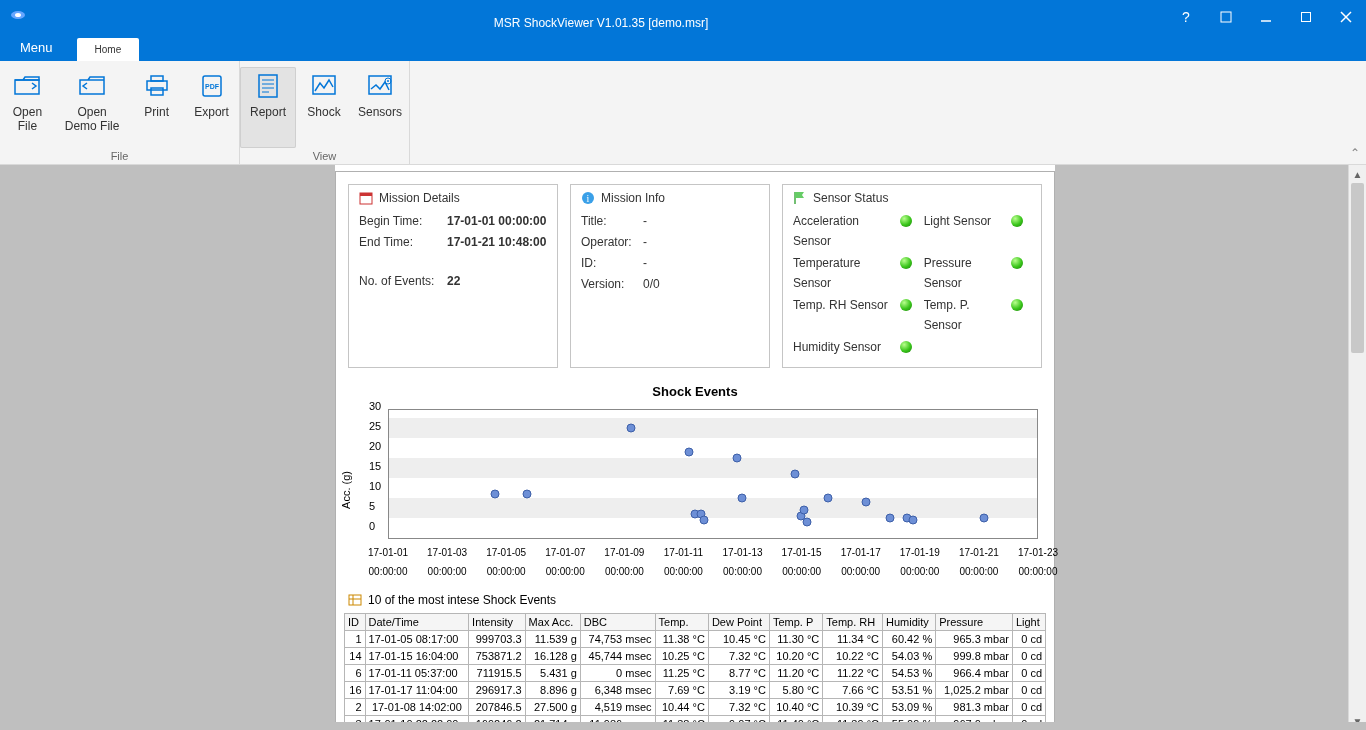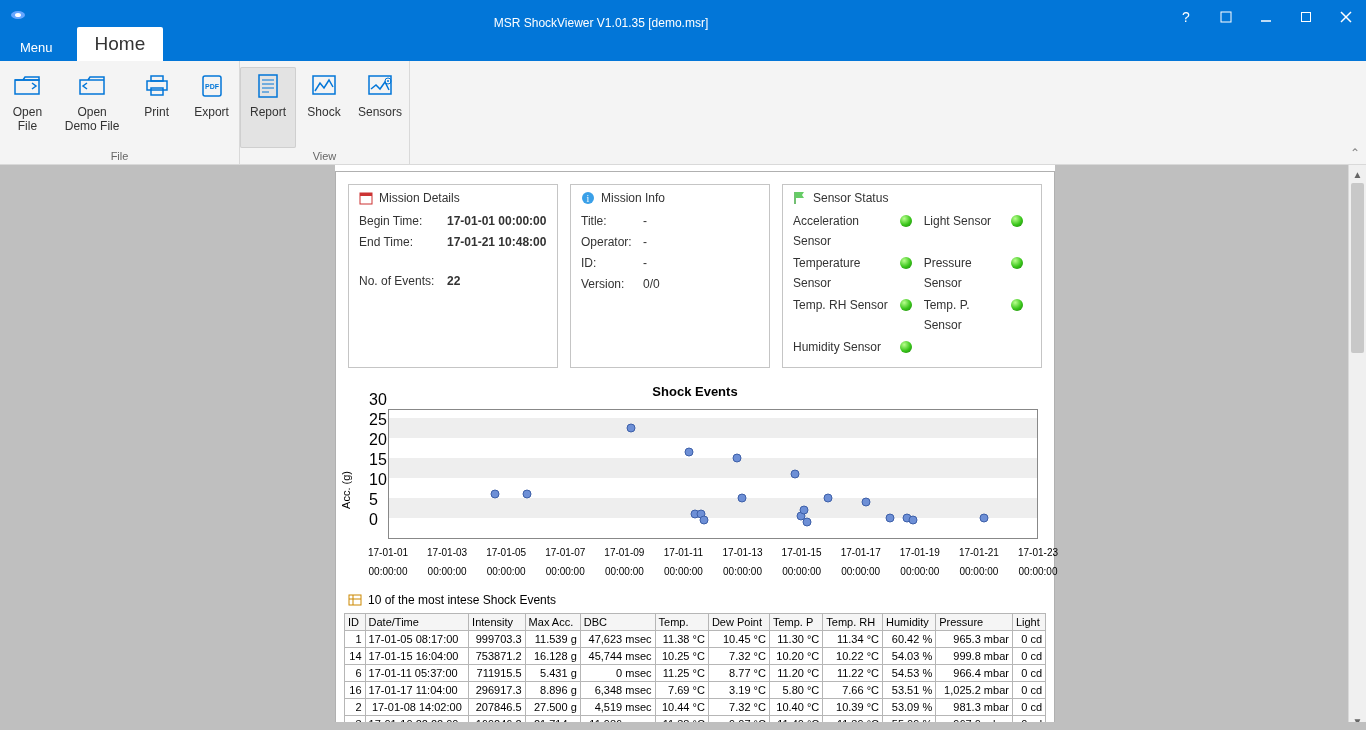--- a/index.html
+++ b/index.html
@@ -10,21 +10,21 @@
   .titlebar { height: 33px; background:#0276d8; display:flex; align-items:center; color:#fff; font-size:12px; }
   .titlebar .app-icon { width:36px; text-align:center; font-size:14px; }
   .titlebar .title { flex:1; text-align:center;margin-top:12px; }
   .titlebar .win-btns { display:flex; height:33px; }
   .titlebar .win-btn { width:40px; display:flex; align-items:center; justify-content:center; font-size:14px; cursor:pointer; }
   .titlebar .win-btn svg { fill:#fff; stroke:#fff; }
 
   
   .tabbar { height:28px; background:#0276d8; display:flex; align-items:flex-end; }
   .tabbar .menu-label { color:#fff; padding:0 20px 6px; font-size:13px; cursor:pointer;}
-  .tabbar .tab { background:#fff; color:#333; padding:6px 18px; font-size:19px; border-top-left-radius:2px; border-top-right-radius:2px; margin-left:4px;}
+  .tabbar .tab { background:#fff; color:#333; padding:6px 18px; font-size:10px; border-top-left-radius:2px; border-top-right-radius:2px; margin-left:4px;}
 
   
   .ribbon { height:104px; background:#f4f4f4; border-bottom:1px solid #d9d9d9; display:flex; position:relative; }
   .ribbon-group { display:flex; flex-direction:column; border-right:1px solid #d9d9d9; }
   .ribbon-items { flex:1; display:flex; padding-top:6px; }
   .ribbon-item { width:56px; text-align:center; font-size:12px; color:#333; cursor:pointer; padding:4px 2px; border-radius:2px; }
   .ribbon-item.wide { width:76px; }
   .ribbon-item.active { background:#e3e3e3; box-shadow:inset 0 0 0 1px #cfcfcf; }
   .ribbon-item .ico { height:30px; display:flex; align-items:center; justify-content:center; }
   .ribbon-item .lbl { line-height:14px; margin-top:4px; }
@@ -53,21 +53,21 @@
   .ss-grid { display:grid; grid-template-columns:auto 20px auto 20px; row-gap:2px; column-gap:4px; font-size:12px; line-height:20px;}
   .led { width:12px; height:12px; border-radius:50%; background:radial-gradient(circle at 35% 30%, #b9ff8e, #39c51a 55%, #1a7a0a); display:inline-block; margin-top:4px;}
 
   
   .chart-area { padding:4px 12px 0; }
   .chart-title { text-align:center; font-size:13px; font-weight:600; margin-bottom:6px;}
   .chart-box { position:relative; height:170px; }
   .chart-y-label { position:absolute; left:-2px; top:50%; transform:rotate(-90deg) translate(-50%,-50%); transform-origin:left top; font-size:11px; }
   .chart-inner { position:absolute; left:40px; right:4px; top:4px; bottom:36px; border:1px solid #888; background:#fff; }
   .chart-inner .hband { position:absolute; left:0; right:0; background:#eeeeee; }
-  .chart-inner .ytick { position:absolute; left:-20px; font-size:16px; transform:translateY(-50%); }
+  .chart-inner .ytick { position:absolute; left:-20px; font-size:11px; transform:translateY(-50%); }
   .chart-inner .point { position:absolute; width:9px; height:9px; border-radius:50%; background:#6d8fd6; border:1px solid #3d5fa8; transform:translate(-50%, 50%);}
   .chart-x-labels { position:absolute; left:40px; right:4px; bottom:0; height:32px; font-size:10px; }
   .chart-x-labels div { position:absolute; width:56px; text-align:center; transform:translateX(-50%); line-height:19px; }
 
   
   .table-section { padding:0 8px; margin-top:18px;}
   .table-head-row { font-size:12px; display:flex; align-items:center; gap:6px; margin:0 0 6px 4px;}
   table { border-collapse:collapse; font-size:11px; width:100%; }
   th, td { border:1px solid #b6b6b6; padding:2px 3px; white-space:nowrap; }
   th { background:#f5f5f5; font-weight:normal; text-align:left; }
@@ -364,21 +364,21 @@
               <th>Pressure</th>
               <th>Light</th>
             </tr>
           </thead>
         <tbody id="tbody">
             <tr>
               <td class="num">1</td>
               <td style="text-align: left;">17-01-05 08:17:00</td>
               <td class="num">999703.3</td>
               <td class="num">11.539 g</td>
-              <td class="num">47,623 msec</td>
+              <td class="num">74,753 msec</td>
               <td class="num">11.38 °C</td>
               <td class="num">10.45 °C</td>
               <td class="num">11.30 °C</td>
               <td class="num">11.34 °C</td>
               <td class="num">60.42 %</td>
               <td class="num">965.3 mbar</td>
               <td class="num">0 cd</td>
             </tr>
             <tr>
               <td class="num">14</td>

